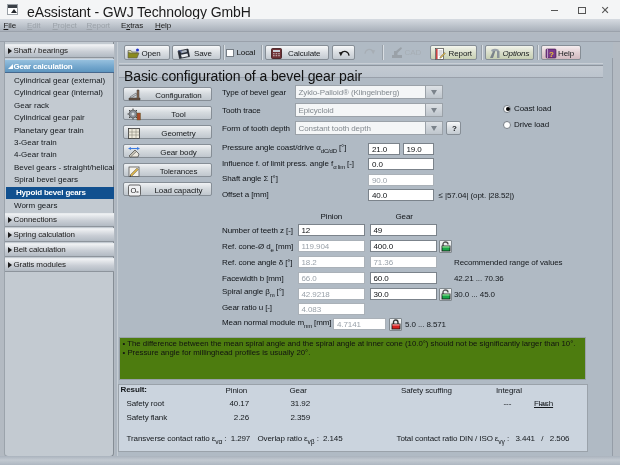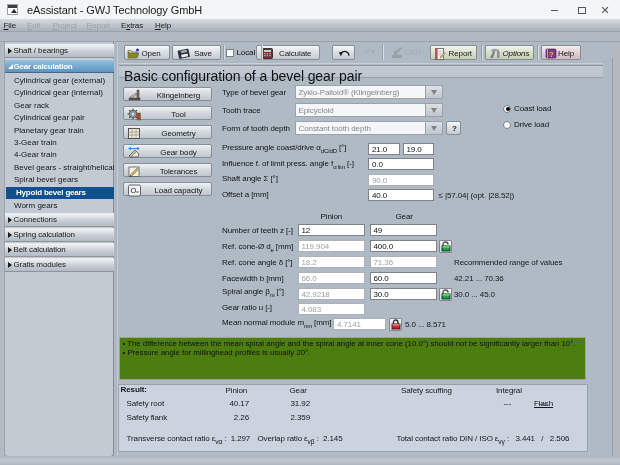--- a/index.html
+++ b/index.html
@@ -4,21 +4,21 @@
 <style>
 * { margin:0; padding:0; box-sizing:border-box; }
 html,body { width:620px; height:465px; overflow:hidden; }
 body { font-family:"Liberation Sans", sans-serif; font-size:8px; letter-spacing:-0.1px; color:#111; }
 #win { position:absolute; left:0; top:0; width:620px; height:465px; background:#b3bac2; }
 #botstrip { left:0; top:456px; width:620px; height:9px; background:linear-gradient(#aab3bd,#c2c9d1 45%,#aeb7c1); }
 .abs { position:absolute; }
 
 
 #titlebar { left:0; top:0; width:620px; height:19px; background:#f4f5f6; }
-#title { left:27px; top:4px; font-size:11px; color:#1a1a1a; }
+#title { left:27px; top:4px; font-size:14px; color:#1a1a1a; }
 .wctl { top:3px; width:14px; height:14px; color:#555; font-size:10px; text-align:center; line-height:14px; }
 
 
 #menubar { left:0; top:19px; width:620px; height:13px; background:linear-gradient(#d6dbe1,#b4bbc4 75%,#aab1bb); border-bottom:1.5px solid #9ba2ac; }
 #substrip { left:0; top:32.5px; width:620px; height:9.5px; background:#b1b9c3; border-bottom:1.5px solid #9aa1ab; z-index:5; }
 .mi { top:2px; font-size:8px; color:#1c1c1c; }
 .mi.dis { color:#9ba2a9; }
 .mi u { text-decoration:underline; }
 
 
@@ -152,21 +152,21 @@
       <svg width="14" height="12" style="position:absolute;left:2.5px;top:1.5px;" viewBox="0 0 14 12">
         <path d="M2 3 L12 1 L13.5 8.5 L3.5 10.5 Z" fill="#262b36" stroke="#10131a" stroke-width="0.6"></path>
         <path d="M4.5 2.9 L10.5 1.7 L11 4 L5 5.2 Z" fill="#aeb6c2"></path>
         <path d="M5 6.8 L11.5 5.5 L12.2 8.3 L5.7 9.6 Z" fill="#e8ebef"></path>
         <path d="M2 3 L5 2.4 L5.5 4.8" fill="none" stroke="#5a6a9a" stroke-width="0.8"></path>
       </svg>
       <span class="lbl" style="left:21px;">Save</span>
     </div>
     <div class="abs" style="left:110.5px;top:10.5px;width:8px;height:8px;background:#fff;border:1px solid #767e86;"></div>
     <div class="abs" style="left:121.5px;top:10px;font-size:8px;">Local</div>
-    <div class="abs tbtn" style="left:141px;width:64px;">
+    <div class="abs tbtn" style="left:150px;width:64px;">
       <svg width="11" height="11" style="position:absolute;left:5px;top:2px;" viewBox="0 0 11 11">
         <rect x="0.5" y="0.5" width="10" height="10" rx="1" fill="#6e3034" stroke="#3a1416" stroke-width="0.8"></rect>
         <rect x="2" y="2" width="7" height="2" fill="#c8ccd4"></rect>
         <g fill="#b9a0a4">
           <rect x="2" y="5" width="1.6" height="1.3"></rect>
             <rect x="4.6" y="5" width="1.6" height="1.3"></rect>
             <rect x="7.2" y="5" width="1.6" height="1.3"></rect>
           <rect x="2" y="7" width="1.6" height="1.3"></rect>
             <rect x="4.6" y="7" width="1.6" height="1.3"></rect>
             <rect x="7.2" y="7" width="1.6" height="1.3"></rect>
@@ -227,21 +227,21 @@
     <div class="abs tsep" style="left:266.5px;"></div>
     <div class="abs tsep" style="left:365.5px;"></div>
     <div class="abs tsep" style="left:422px;"></div>
 
     <div class="abs nav" style="top:49px;">
       <svg width="15" height="13" viewBox="0 0 15 13">
         <path d="M2 11 L13 11 L13 9 L2 9 Z" fill="#6a5140" stroke="#333" stroke-width="0.5"></path>
         <path d="M10 9 L10 1 L12 1 L12 9" fill="#8a6a50" stroke="#333" stroke-width="0.5"></path>
         <path d="M3 8 L9 4 L10 5.5 L4 9 Z" fill="#c8cdd2" stroke="#444" stroke-width="0.5"></path>
       </svg>
-      <span class="cap">Klingelnberg</span>
+      <span class="cap">Configuration</span>
     </div>
     <div class="abs nav" style="top:68px;">
       <svg width="15" height="13" viewBox="0 0 15 13">
         <circle cx="6" cy="6" r="4" fill="#8a9098" stroke="#444" stroke-width="0.6"></circle>
         <circle cx="6" cy="6" r="1.5" fill="#d5dade"></circle>
         <g stroke="#444" stroke-width="1">
             <line x1="6" y1="0.5" x2="6" y2="2"></line>
             <line x1="6" y1="10" x2="6" y2="11.5"></line>
             <line x1="0.5" y1="6" x2="2" y2="6"></line>
             <line x1="10" y1="6" x2="11.5" y2="6"></line>

